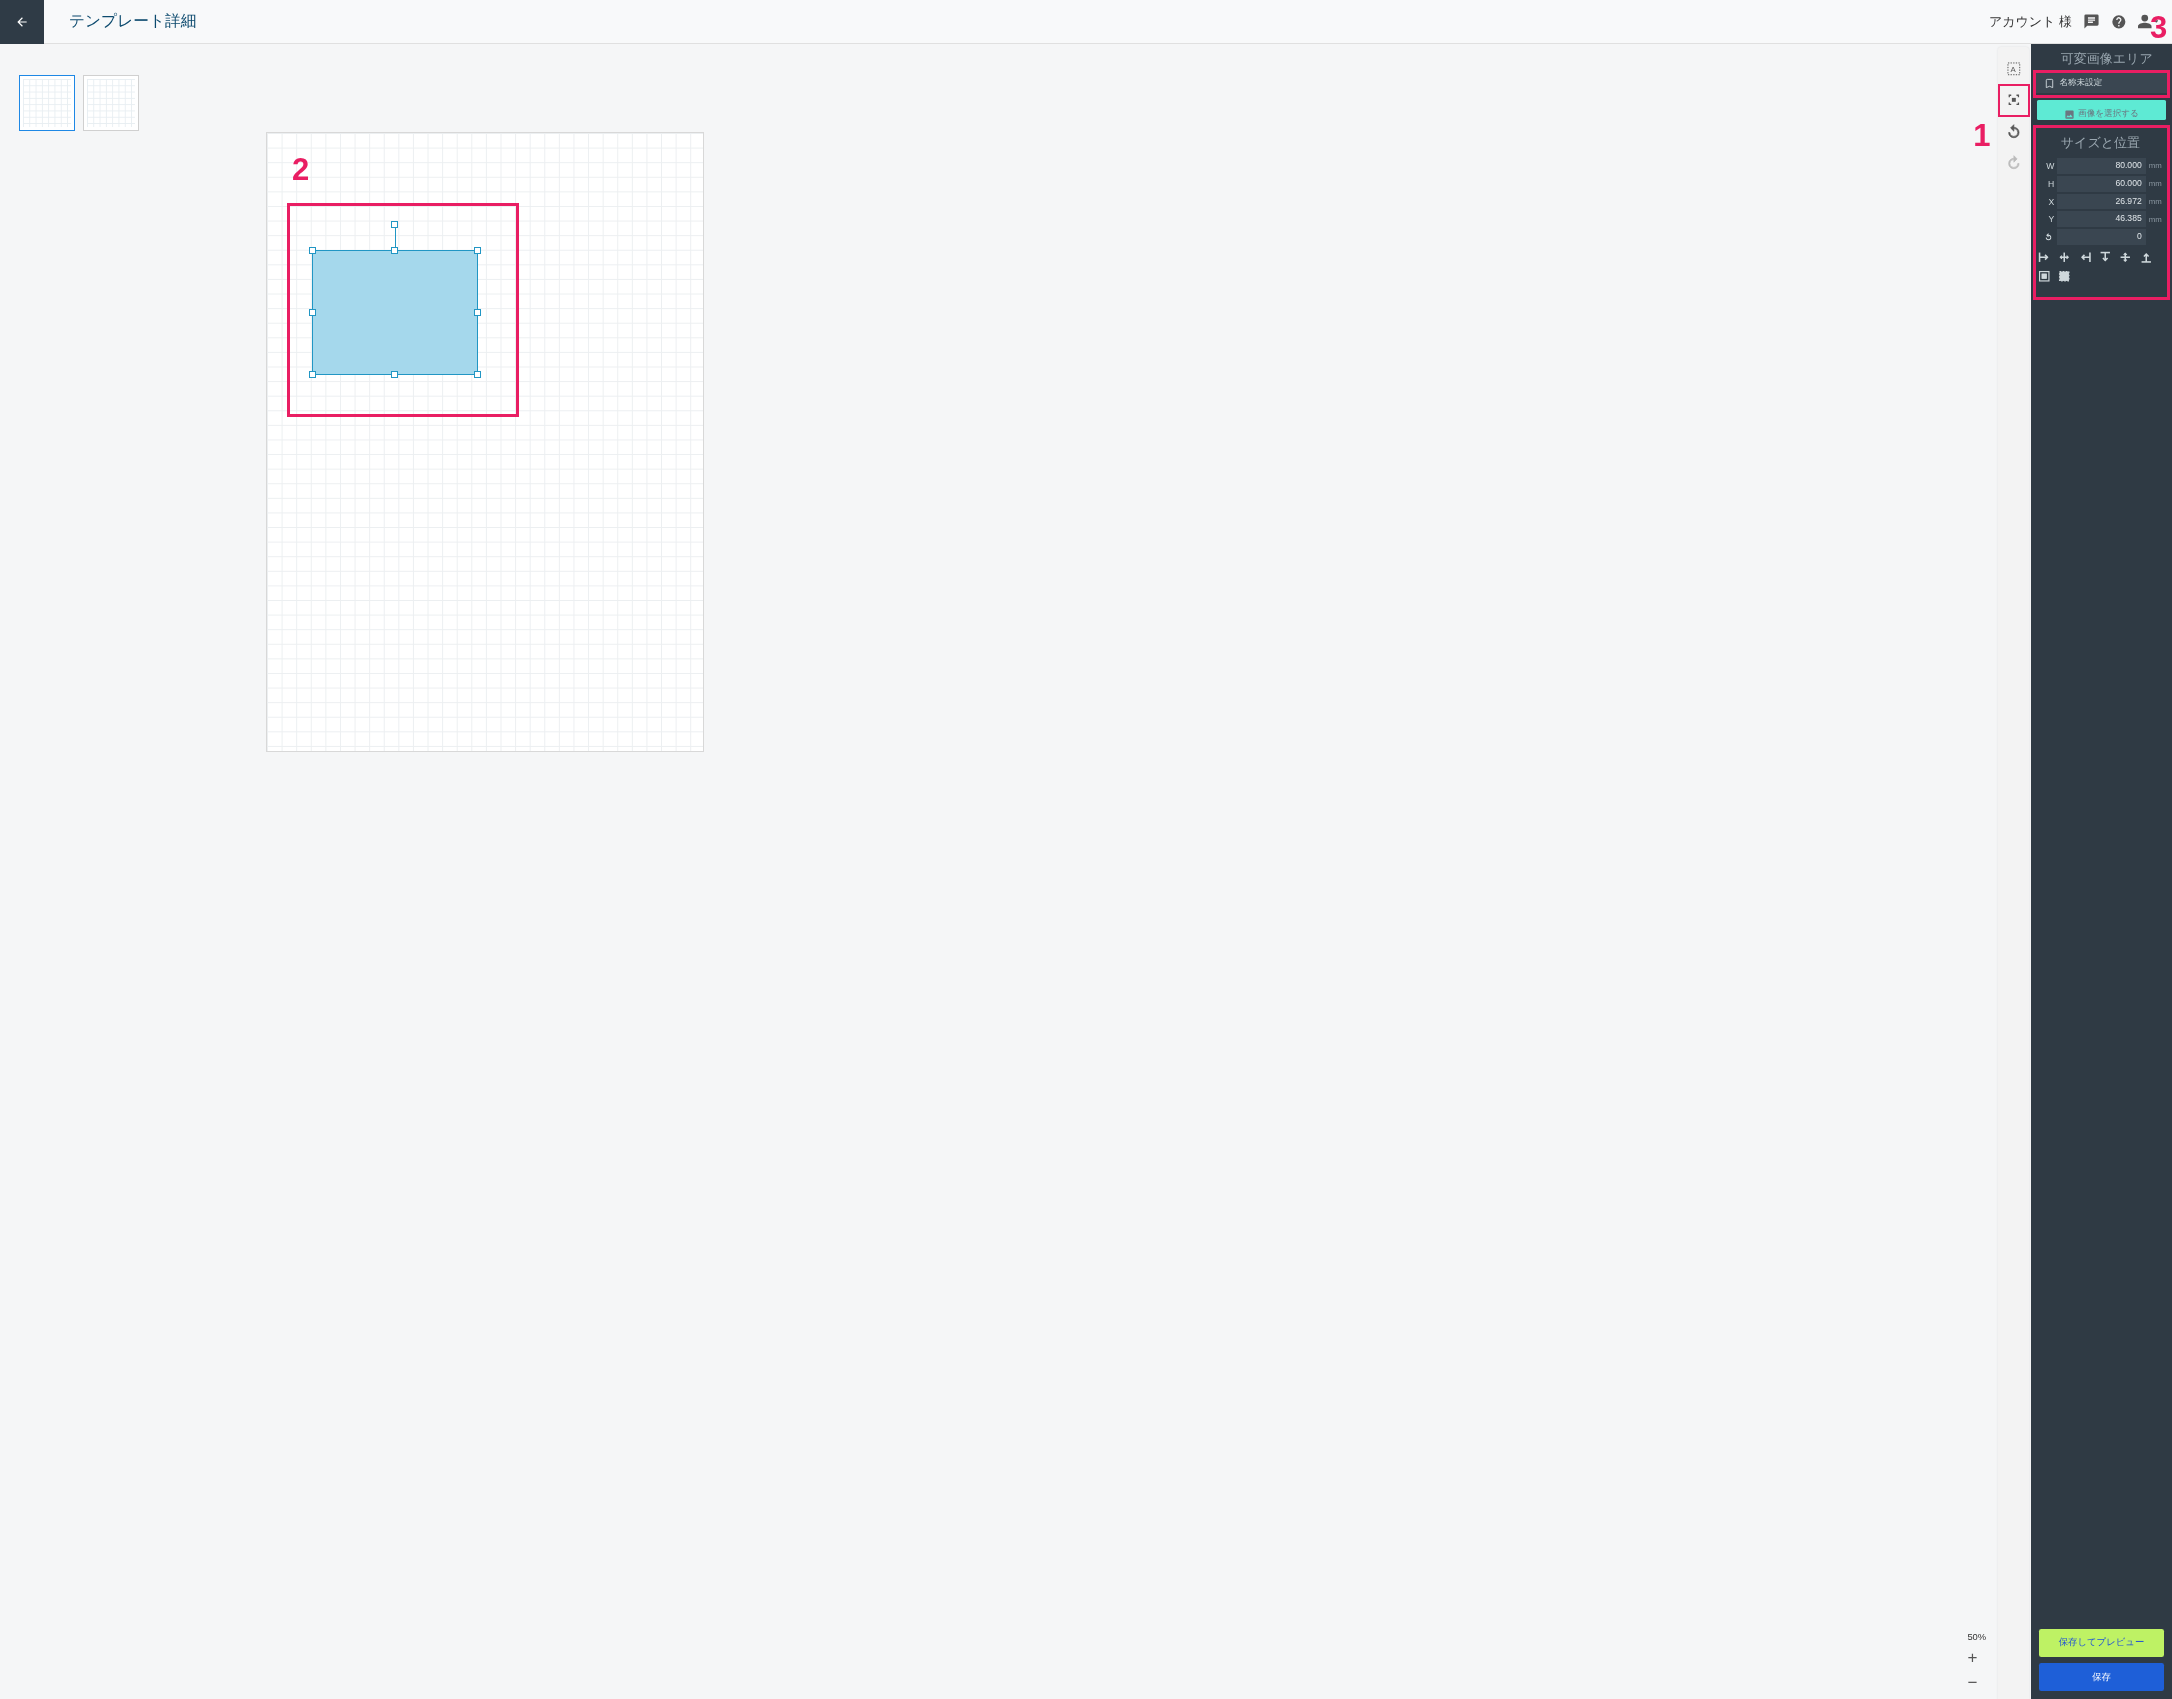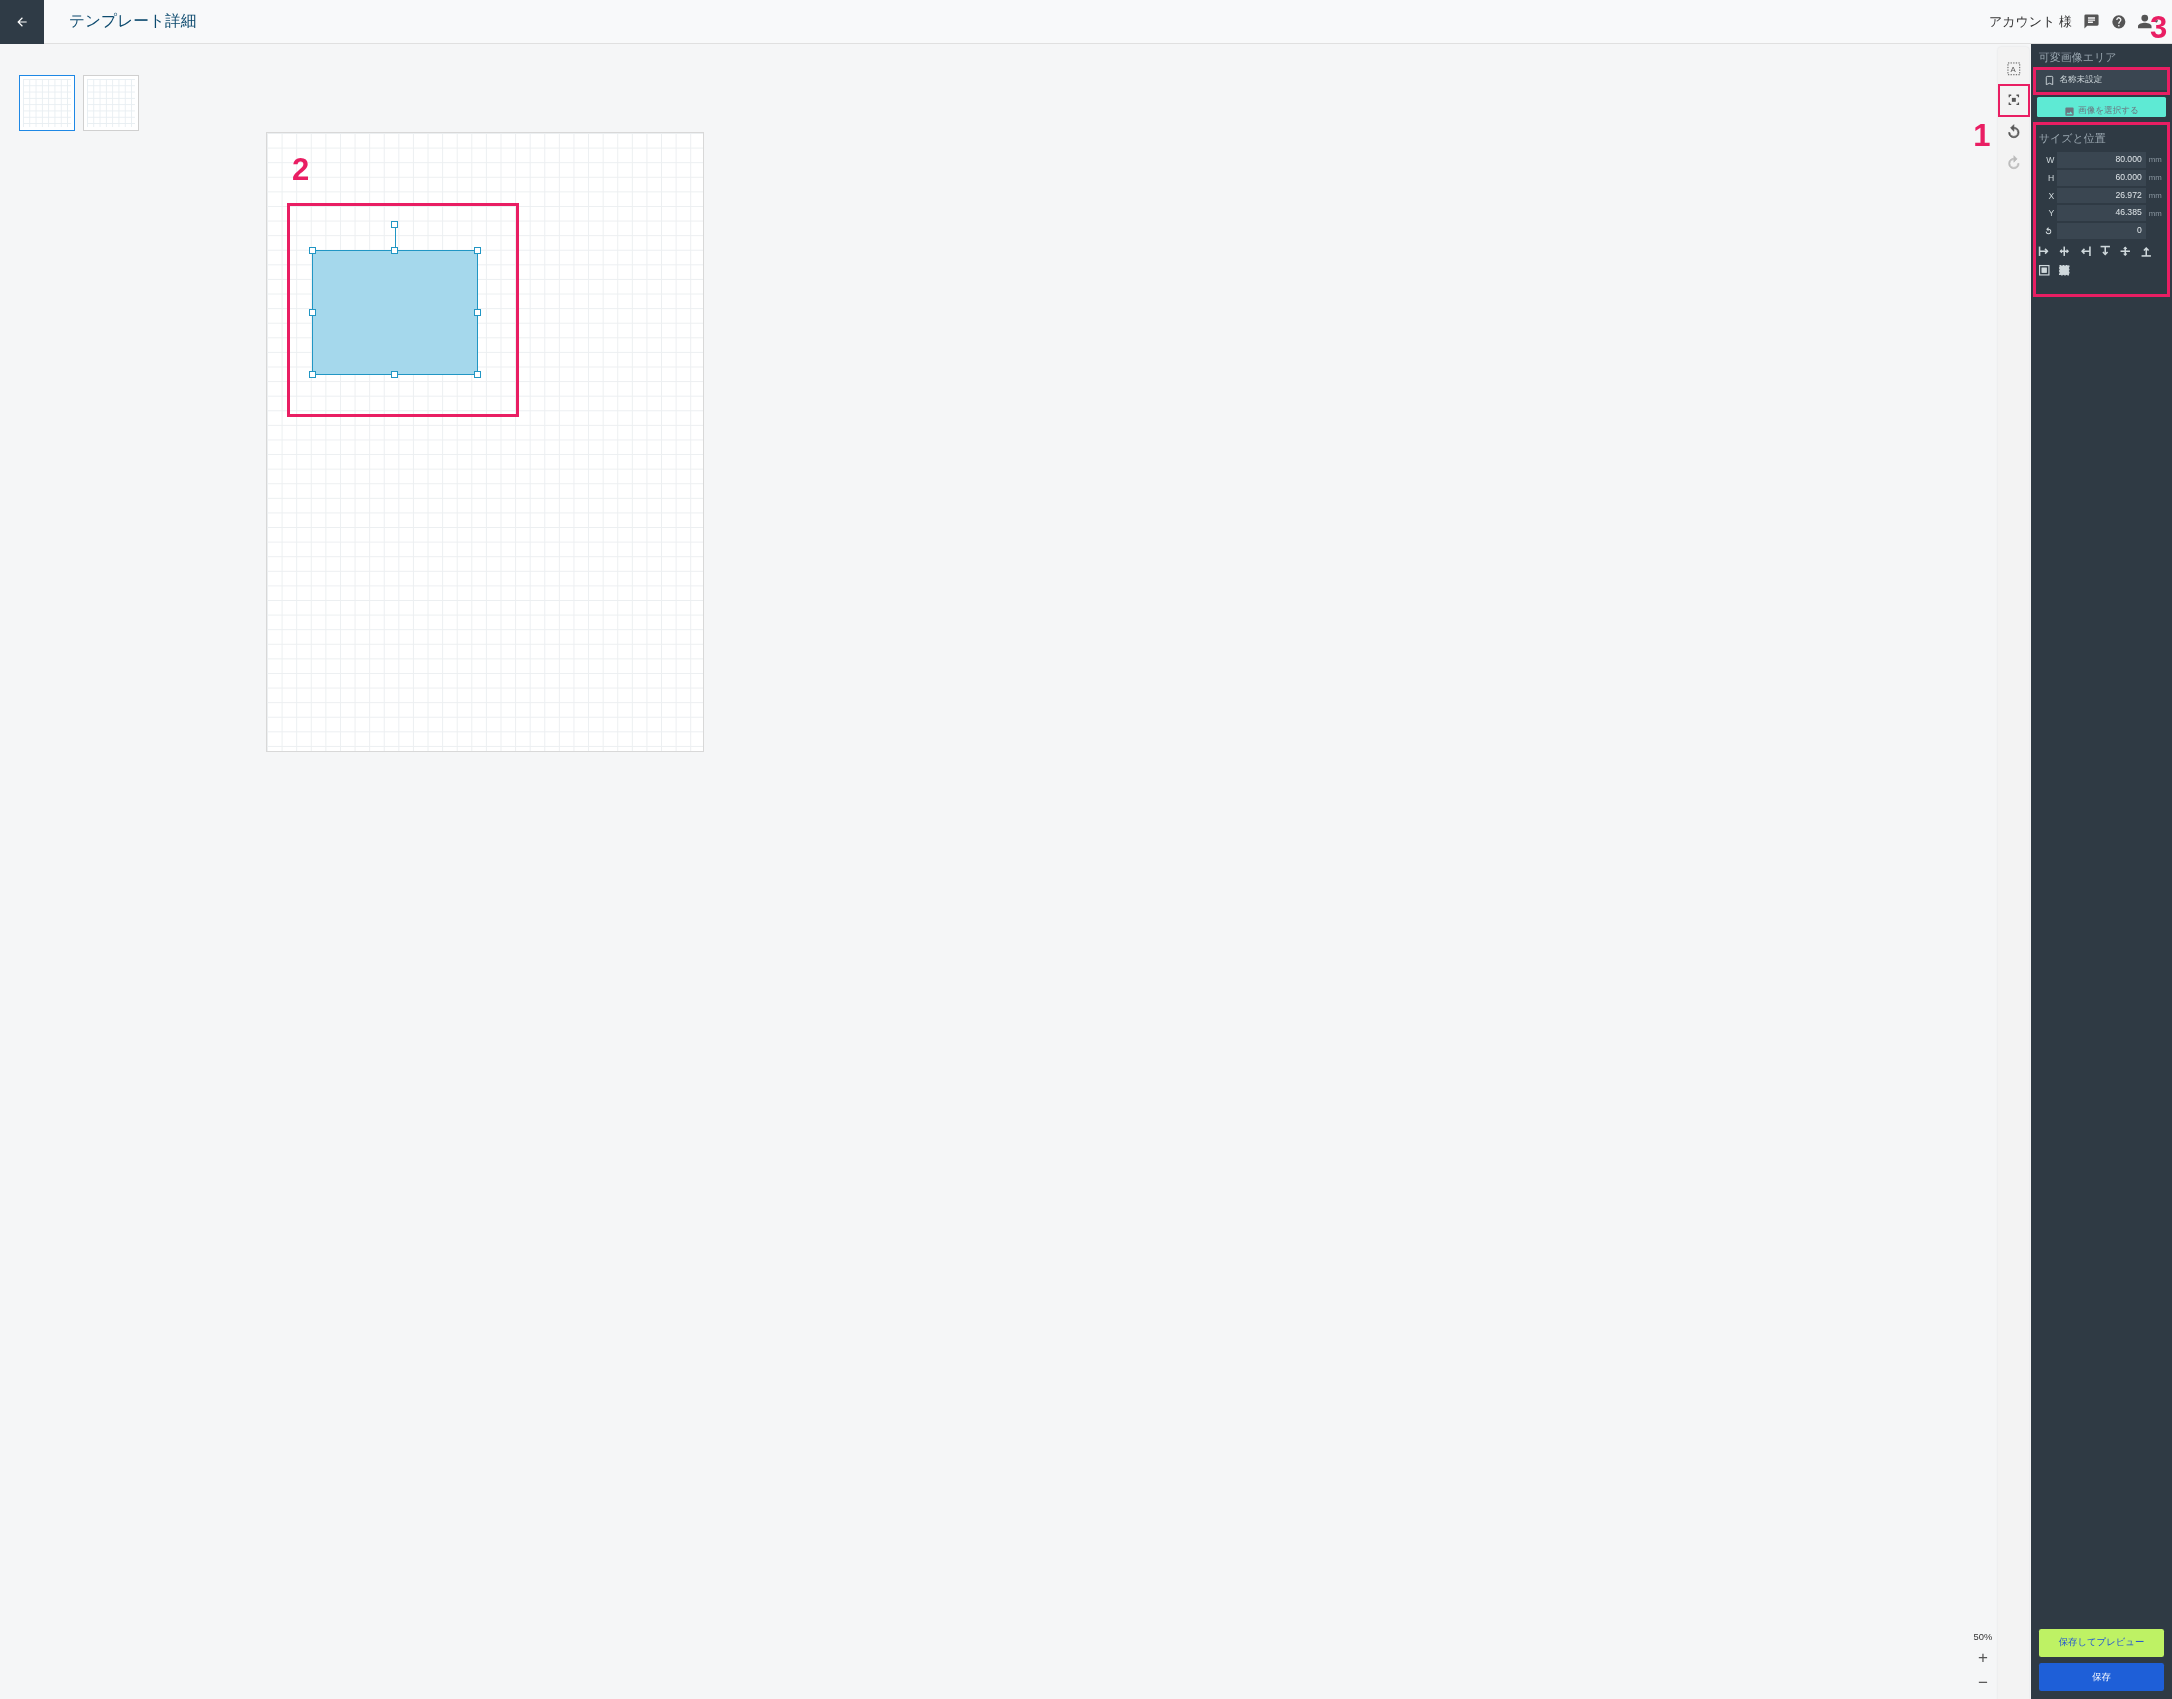--- a/index.html
+++ b/index.html
@@ -137,39 +137,40 @@
     display:flex;align-items:center;justify-content:center;
     border-radius:3.1px;cursor:pointer;
   }
   .tbtn svg{fill:#555;stroke:#555}
   .tbtn.lowlight svg { fill:#bbb; stroke:#bbb; }
 
   .zoomcol{
     position:absolute;
     right:0; bottom:7.8px;
     width:31px;
-    display:flex;flex-direction:column;align-items:center;gap:7.8px;
+    display:flex;flex-direction:column;gap:7.8px;
   }
   .zoom-label{font-size:9.4px;color:#333}
   .zbtn{font-size:17px;color:#555;cursor:pointer;line-height:1}
 
   
   .panel{
     width:141px;
     background:#2f3a44;
     color:#cfd8dc;
     display:flex;
     flex-direction:column;
     font-size:8.6px;
     position:relative;
   }
   .panel-section-title{
     padding:6.3px 7.8px 4.7px;
-    font-size:11px;
+    font-size:13px;
     color:#9aa7b0;
+    margin-left:22px;
   }
   .name-row{
     margin:0 4.7px 4.7px;
     background:#3a4651;
     display:flex;align-items:center;
     height:20.3px;
     padding:0 8px;
     gap:4.7px;
     cursor:text;
   }

